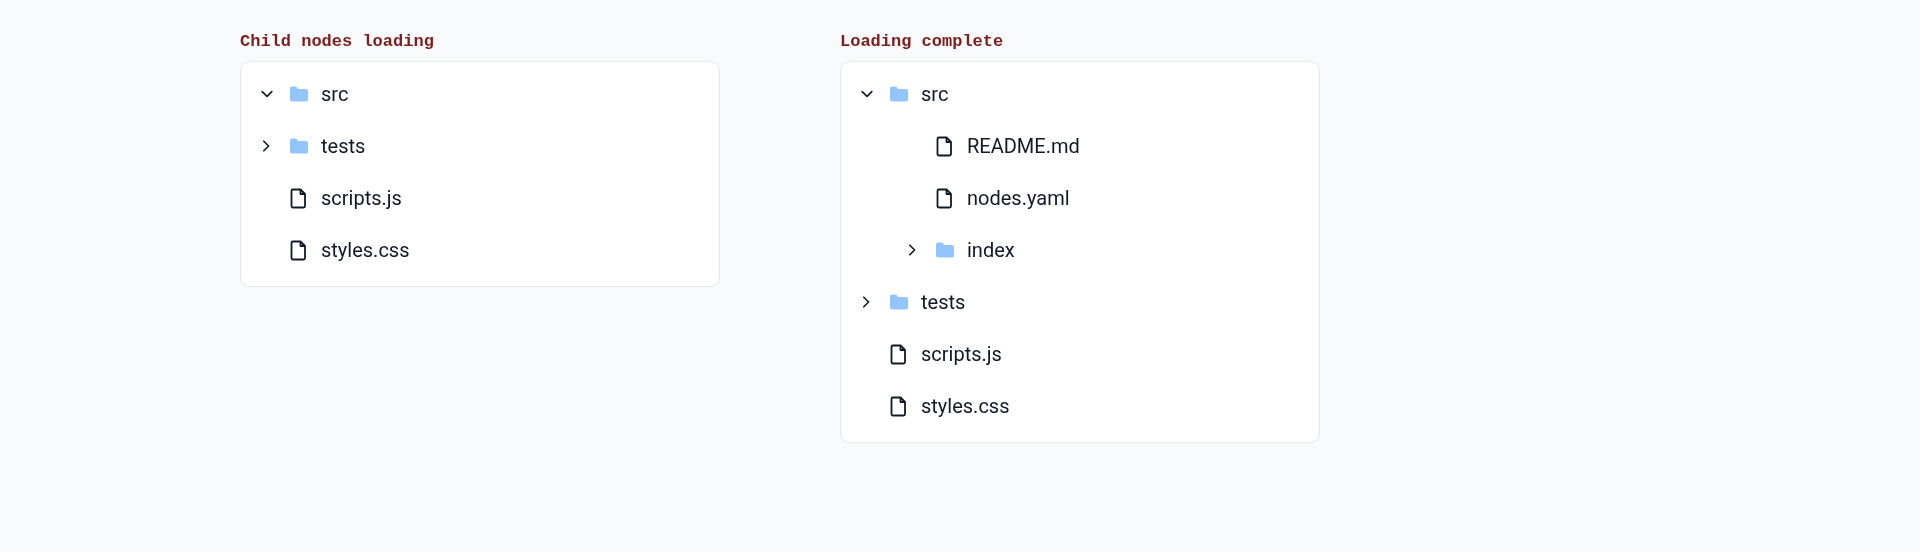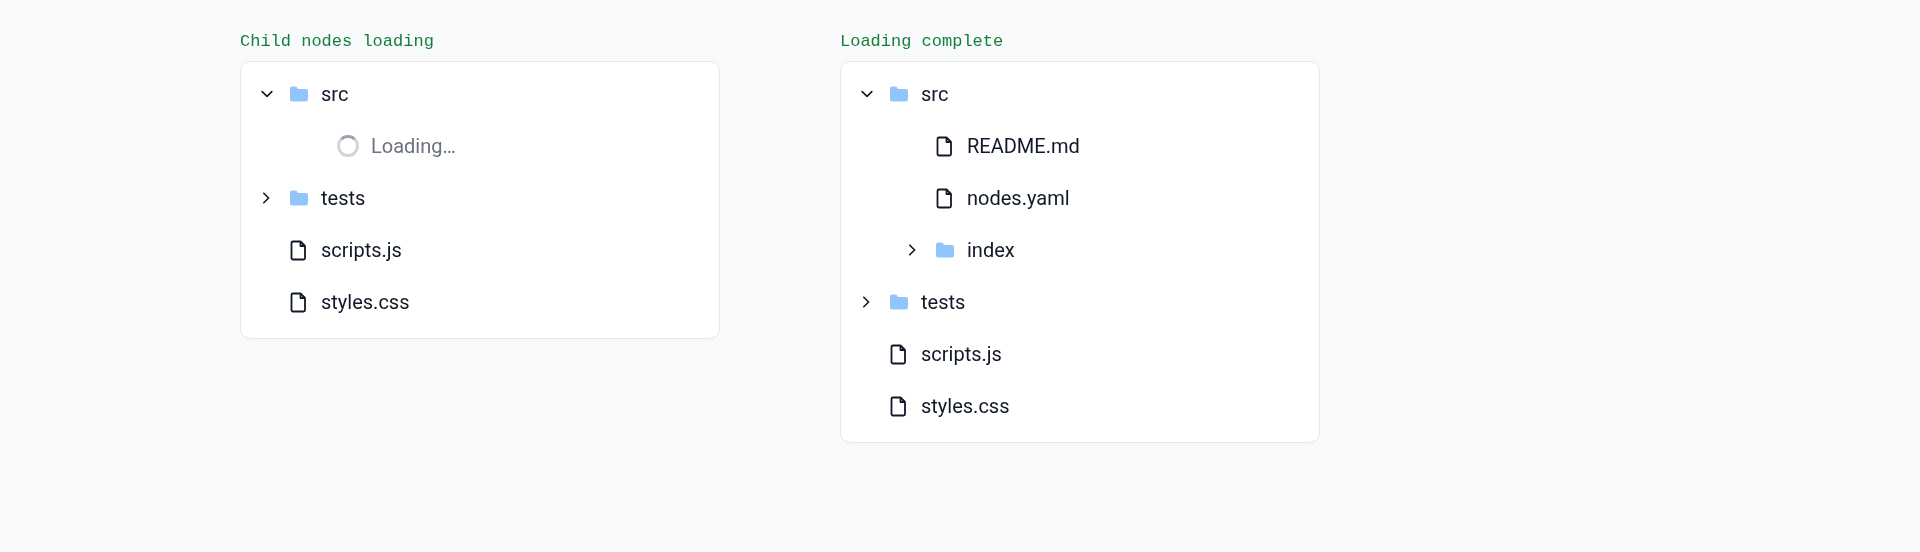--- a/index.html
+++ b/index.html
@@ -13,23 +13,23 @@
     padding: 32px 240px;
   }
   .section {
     width: 480px;
     display: flex;
     flex-direction: column;
   }
   .section-title {
     font-family: ui-monospace, SFMono-Regular, Menlo, Monaco, Consolas, "Liberation Mono", "Courier New", monospace;
     font-size: 17px;
-    color: #15803d;
+    color: #7f1d1d;
     margin-bottom: 10px;
-    font-weight: 400;
+    font-weight: 700;
   }
   .tree {
     background: #fff;
     border: 1px solid #e5e7eb;
     border-radius: 10px;
     padding: 6px 8px 10px 8px;
     box-shadow: 0 1px 2px rgba(0,0,0,0.02);
   }
   .tree-row {
     display: flex;
@@ -121,26 +121,20 @@
           </svg>
       </span>
       <span class="icon folder-icon">
         <svg viewBox="0 0 24 24">
             <use href="#svg-folder"></use>
           </svg>
       </span>
       <span class="label">src</span>
     </div>
 
-    <div class="loading-row">
-      <span class="indent"></span>
-      <span class="spacer20"></span>
-      <span class="spinner"></span>
-      <span class="loading-text">Loading…</span>
-    </div>
 
     <div class="tree-row interactable">
       <span class="chevron">
         <svg viewBox="0 0 20 20">
             <use href="#svg-chevron-right"></use>
           </svg>
       </span>
       <span class="icon folder-icon">
         <svg viewBox="0 0 24 24">
             <use href="#svg-folder"></use>

